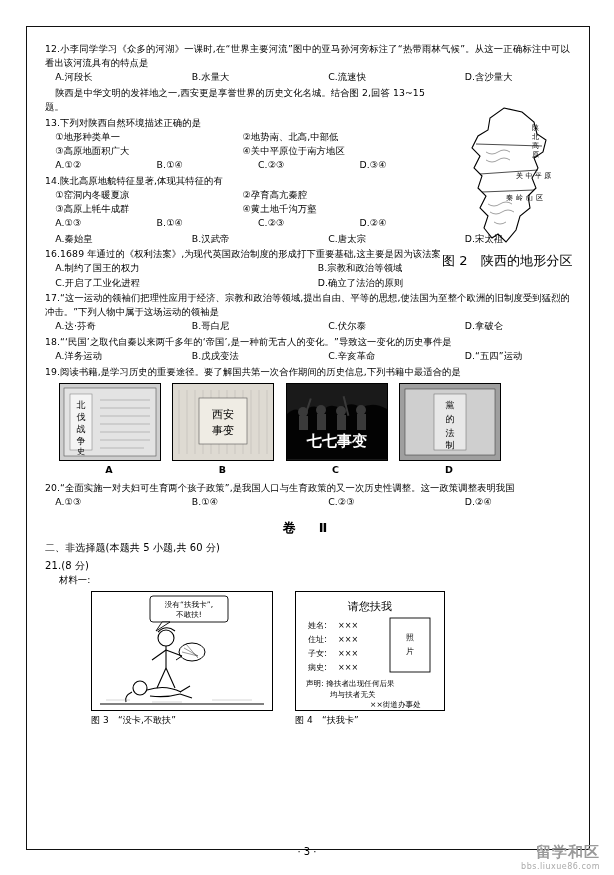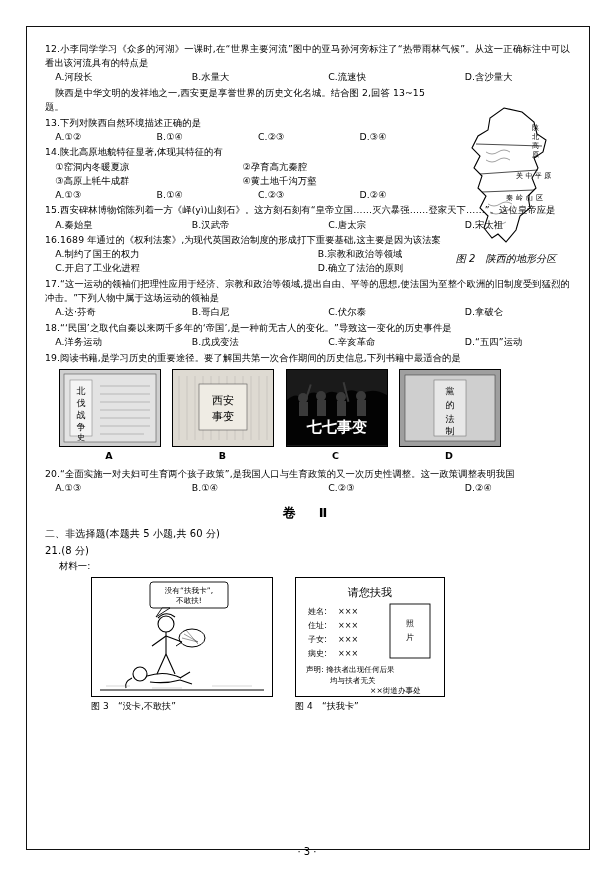--- a/index.html
+++ b/index.html
@@ -60,24 +60,23 @@
     top: 62px;
     width: 128px;
     text-align: center;
   }
   .mapfig {
     width: 126px;
     height: 146px;
     position: relative;
   }
   .mapcap {
-    font-size: 10px;
+    font-size: 13px;
     margin-top: 1px;
     white-space: nowrap;
-    font-style: italic;
   }
   .book-row {
     display: flex;
     justify-content: space-between;
     margin: 4px 0 0 14px;
     width: 440px;
   }
   .book {
     width: 100px;
     text-align: center;
@@ -202,20 +201,26 @@
     </div>
 
     <div style="width:390px;">
       <div class="q indent">
         <span>陕西是中华文明的发祥地之一,西安更是享誉世界的历史文化名城。结合图 2,回答 13~15 题。</span>
       </div>
 
       <div class="q">
         <div class="qtext">13.下列对陕西自然环境描述正确的是</div>
         <div class="opts indent">
+          <span class="opt-line" style="width:48%">①地形种类单一</span>
+          <span class="opt-line" style="width:52%">②地势南、北高,中部低</span>
+          <span class="opt-line" style="width:48%">③高原地面积广大</span>
+          <span class="opt-line" style="width:52%">④关中平原位于南方地区</span>
+        </div>
+        <div class="opts indent">
           <span class="opt-line" style="width:26%">A.①②</span>
           <span class="opt-line" style="width:26%">B.①④</span>
           <span class="opt-line" style="width:26%">C.②③</span>
           <span class="opt-line" style="width:22%">D.③④</span>
         </div>
       </div>
 
       <div class="q">
         <div class="qtext">14.陕北高原地貌特征显著,体现其特征的有</div>
         <div class="opts indent">
@@ -227,21 +232,20 @@
         <div class="opts indent">
           <span class="opt-line" style="width:26%">A.①③</span>
           <span class="opt-line" style="width:26%">B.①④</span>
           <span class="opt-line" style="width:26%">C.②③</span>
           <span class="opt-line" style="width:22%">D.②④</span>
         </div>
       </div>
     </div>
 
     <div class="q">
-      <div class="qtext">15.西安碑林博物馆陈列着一方《峄(yì)山刻石》。这方刻石刻有“皇帝立国……灭六暴强……登家天下……”。这位皇帝应是</div>
       <div class="opts indent">
         <span class="opt-line" style="width:26%">A.秦始皇</span>
         <span class="opt-line" style="width:26%">B.汉武帝</span>
         <span class="opt-line" style="width:26%">C.唐太宗</span>
         <span class="opt-line" style="width:22%">D.宋太祖</span>
       </div>
     </div>
 
     <div class="q">
       <div class="qtext">16.1689 年通过的《权利法案》,为现代英国政治制度的形成打下重要基础,这主要是因为该法案</div>
@@ -439,13 +443,17 @@
           </svg>
         </div>
         <div class="cap">图 4　“扶我卡”</div>
       </div>
     </div>
 
   </div>
 
   <div class="pagenum">· 3 ·</div>
 
+  <div class="watermark">
+    <div class="wm1">留学和区</div>
+    <div class="wm2">bbs.liuxue86.com</div>
+  </div>
 </div>
 
 </body></html>

